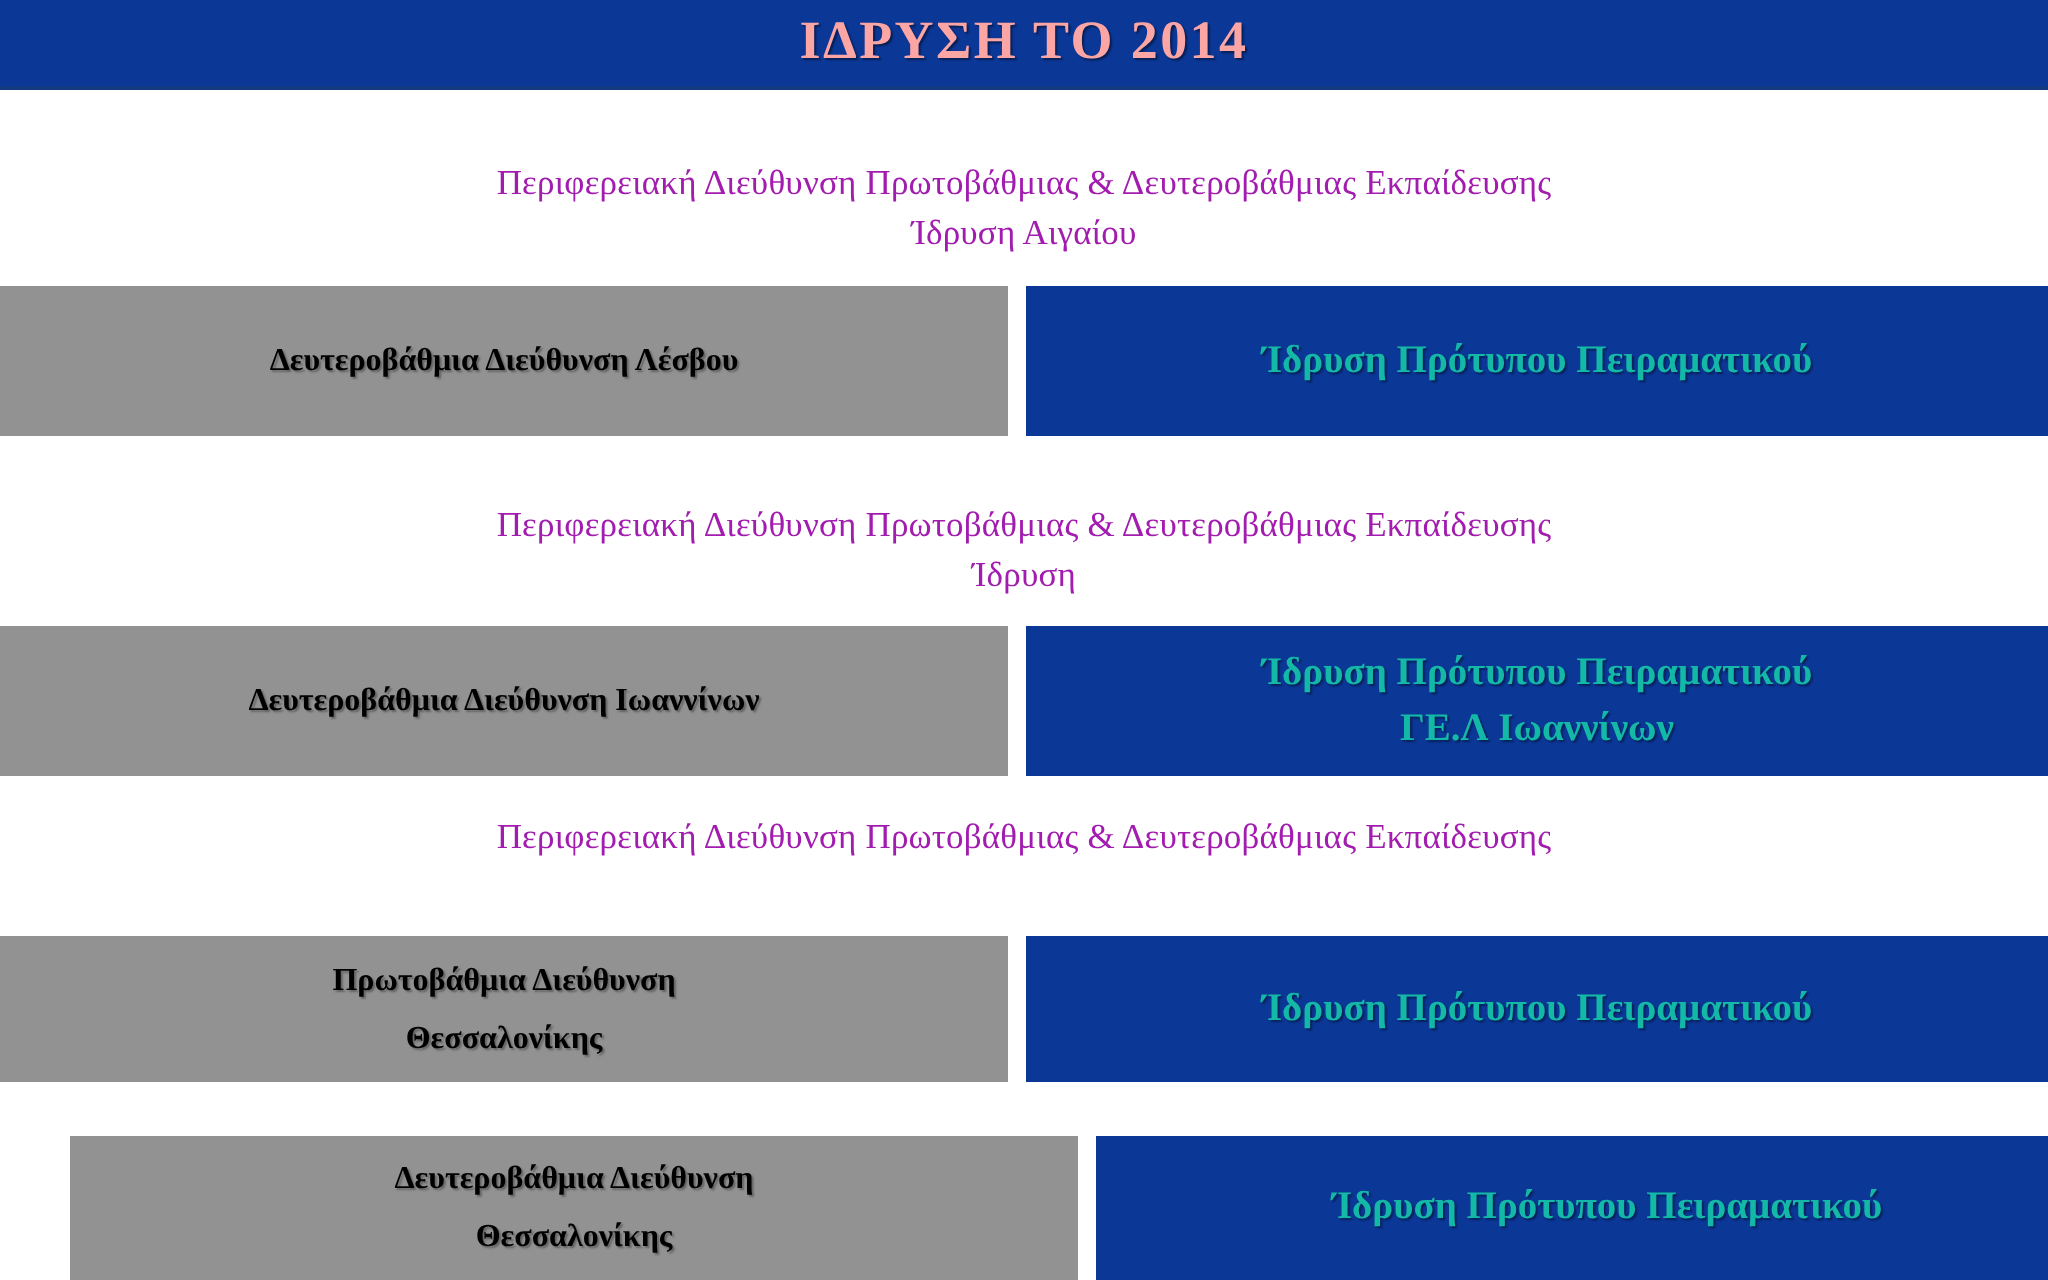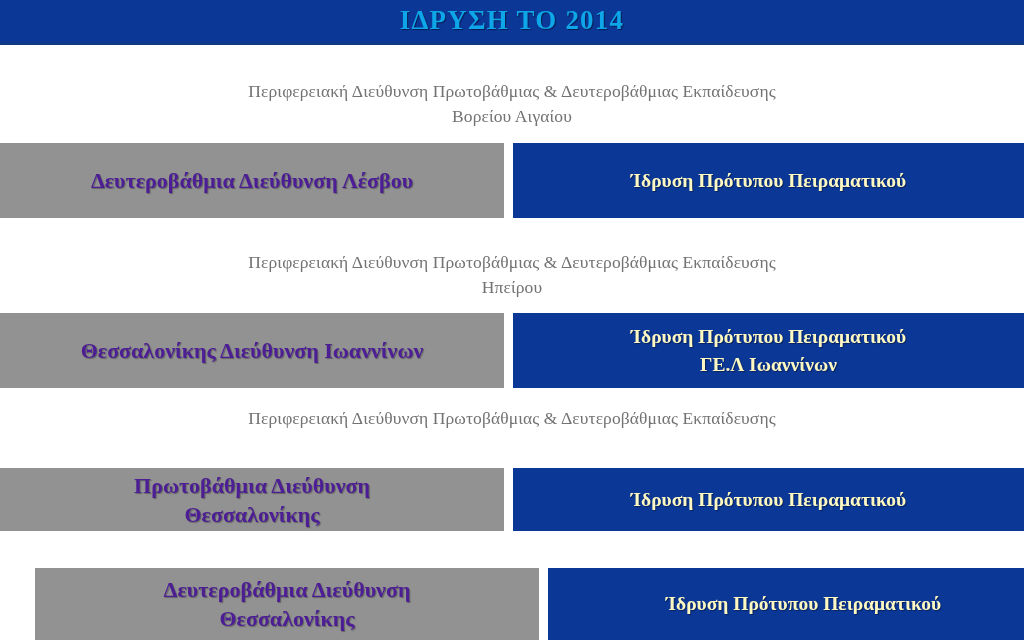--- a/index.html
+++ b/index.html
@@ -27,35 +27,35 @@
     box-sizing: border-box;
   }
   .header-title {
     position: absolute;
     left: 0;
     top: 0;
     width: 1024px;
     height: 43px;
     line-height: 41px;
     text-align: center;
-    color: #0ea5e9;
+    color: #fca5a5;
     font-size: 27px;
     font-weight: bold;
     letter-spacing: 1.2px;
     text-shadow: 1px 1px 1px rgba(0,0,0,0.45);
     white-space: nowrap;
   }
 
   
   .region-caption {
     position: absolute;
     left: 0;
     width: 1024px;
     text-align: center;
-    color: #737373;
+    color: #a21caf;
     font-size: 17.5px;
     line-height: 25px;
     font-weight: normal;
     letter-spacing: .1px;
   }
   .region-caption .line2 {
     display: block;
   }
 
   
@@ -71,99 +71,99 @@
     width: 504px;
     height: 100%;
     background: #929292;
     box-sizing: border-box;
     display: flex;
     align-items: center;
     justify-content: center;
     text-align: center;
   }
   .panel-gray .ptext {
-    color: #4c1d95;
-    font-size: 22px;
+    color: #000000;
+    font-size: 16px;
     line-height: 29px;
     font-weight: bold;
     text-shadow: 1px 1px 1px rgba(60,60,60,0.55);
     padding: 0 10px;
   }
   .panel-blue {
     position: absolute;
     left: 513px;
     top: 0;
     width: 511px;
     height: 100%;
     background: #0b3797;
     box-sizing: border-box;
     display: flex;
     align-items: center;
     justify-content: center;
     text-align: center;
   }
   .panel-blue .ptext {
-    color: #fef9c3;
+    color: #14b8a6;
     font-size: 19.5px;
     line-height: 28px;
     font-weight: bold;
     text-shadow: 1px 1px 1px rgba(0,0,0,0.4);
     padding: 0 10px;
   }
   .ptext .l2 { display: block; }
 </style>
 </head>
 <body>
 
 <div class="header-bar">
   <div class="header-title">ΙΔΡΥΣΗ ΤΟ 2014</div>
 </div>
 
 <div class="region-caption" style="top:79px;">
   <span>Περιφερειακή Διεύθυνση Πρωτοβάθμιας &amp; Δευτεροβάθμιας Εκπαίδευσης</span>
-  <span class="line2">Βορείου Αιγαίου</span>
+  <span class="line2">Ίδρυση Αιγαίου</span>
 </div>
 
 <div class="pair-row" style="top:143px; height:75px;">
   <div class="panel-gray">
     <div class="ptext">
       <span>Δευτεροβάθμια Διεύθυνση Λέσβου</span>
     </div>
   </div>
   <div class="panel-blue">
     <div class="ptext">
       <span>Ίδρυση Πρότυπου Πειραματικού</span>
     </div>
   </div>
 </div>
 
 <div class="region-caption" style="top:250px;">
   <span>Περιφερειακή Διεύθυνση Πρωτοβάθμιας &amp; Δευτεροβάθμιας Εκπαίδευσης</span>
-  <span class="line2">Ηπείρου</span>
+  <span class="line2">Ίδρυση</span>
 </div>
 
 <div class="pair-row" style="top:313px; height:75px;">
   <div class="panel-gray">
     <div class="ptext">
-      <span>Θεσσαλονίκης Διεύθυνση Ιωαννίνων</span>
+      <span>Δευτεροβάθμια Διεύθυνση Ιωαννίνων</span>
     </div>
   </div>
   <div class="panel-blue">
     <div class="ptext">
       <span>Ίδρυση Πρότυπου Πειραματικού</span>
       <span class="l2">ΓΕ.Λ  Ιωαννίνων</span>
     </div>
   </div>
 </div>
 
 <div class="region-caption" style="top:406px;">
   <span>Περιφερειακή Διεύθυνση Πρωτοβάθμιας &amp; Δευτεροβάθμιας Εκπαίδευσης</span>
 </div>
 
-<div class="pair-row" style="top:468px; height:63px;">
+<div class="pair-row" style="top:468px; height:73px;">
   <div class="panel-gray">
     <div class="ptext">
       <span>Πρωτοβάθμια Διεύθυνση</span>
       <span class="l2">Θεσσαλονίκης</span>
     </div>
   </div>
   <div class="panel-blue">
     <div class="ptext">
       <span>Ίδρυση Πρότυπου Πειραματικού</span>
     </div>

